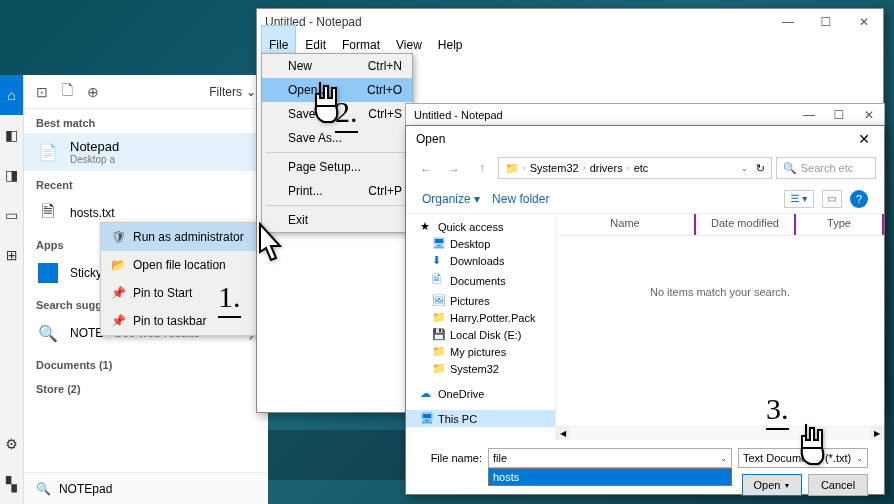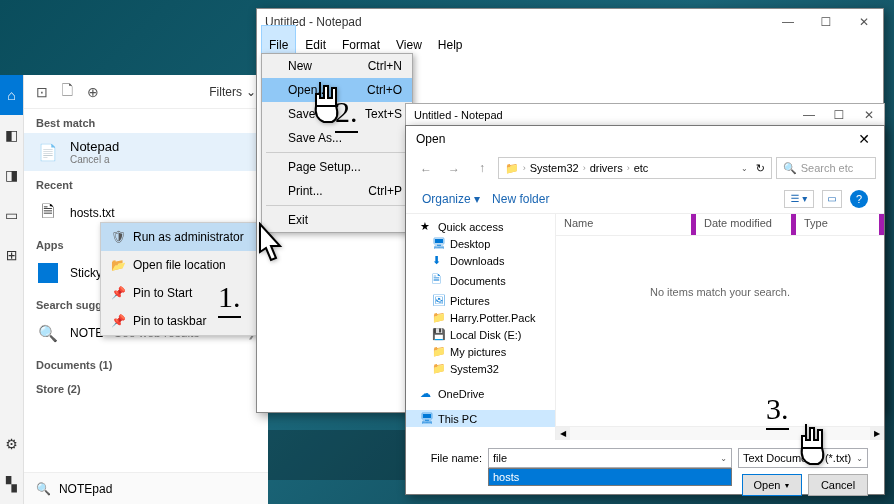--- a/index.html
+++ b/index.html
@@ -61,21 +61,21 @@
 .view-btn { width: 30px; height: 18px; border: 1px solid #ccc; font-size: 10px; display: flex; align-items: center; justify-content: center; }
 .help-btn { width: 18px; height: 18px; border-radius: 50%; background: #0078d7; color: #fff; display: flex; align-items: center; justify-content: center; font-size: 11px; }
 .dlg-body { display: flex; height: 226px; }
 .tree-panel { width: 150px; border-right: 1px solid #eee; overflow: hidden; padding: 4px 0; font-size: 11px; }
 .tree-item { display: flex; align-items: center; padding: 2px 4px 2px 14px; gap: 4px; }
 .tree-item.sel { background: #cce8ff; }
 .tree-icon { width: 14px; font-size: 11px; }
 .folder-ic { color: #ffd75e; }
 .list-panel { flex: 1; display: flex; flex-direction: column; }
 .list-header { height: 22px; display: flex; border-bottom: 1px solid #eee; font-size: 11px; color: #555; }
-.lh-col { padding: 3px 8px; border-right: 5px solid #a21caf; }
+.lh-col { padding: 3px 8px; border-right: 2px solid #a21caf; text-align: center; }
 .list-empty { flex: 1; display: flex; align-items: flex-start; justify-content: center; padding-top: 50px; font-size: 11px; color: #666; }
 .list-scroll { height: 14px; display: flex; border-top: 1px solid #eee; }
 .scroll-arrow { width: 14px; background: #f0f0f0; display: flex; align-items: center; justify-content: center; font-size: 8px; }
 .scroll-track { flex: 1; background: #f8f8f8; }
 .dlg-footer { padding: 8px 16px; display: flex; flex-direction: column; gap: 6px; }
 .footer-row { display: flex; align-items: center; gap: 6px; }
 .fn-label { width: 60px; text-align: right; font-size: 11px; }
 .fn-combo { flex: 1; height: 20px; border: 1px solid #abadb3; display: flex; align-items: center; padding: 0 4px; font-size: 11px; position: relative; }
 .combo-arrow { margin-left: auto; font-size: 8px; color: #555; }
 .filter-combo { width: 130px; height: 20px; border: 1px solid #abadb3; display: flex; align-items: center; padding: 0 4px; font-size: 11px; }
@@ -123,21 +123,21 @@
       <span class="filters">
           <span>Filters</span> 
           <span>⌄</span>
         </span>
     </div>
     <div class="section-label">Best match</div>
     <div class="result-item selected">
       <div class="result-icon">📄</div>
       <div class="result-text">
         <span class="result-title">Notepad</span>
-        <span class="result-sub">Cancel a</span>
+        <span class="result-sub">Desktop a</span>
       </div>
     </div>
     <div class="section-label">Recent</div>
     <div class="result-item">
       <div class="result-icon">🗎</div>
       <span>hosts.txt</span>
     </div>
     <div class="section-label">Apps</div>
     <div class="result-item">
       <div class="result-icon">
@@ -201,21 +201,21 @@
   <div class="fm-item">
       <span>New</span>
       <span class="fm-shortcut">Ctrl+N</span>
     </div>
   <div class="fm-item hover">
       <span>Open...</span>
       <span class="fm-shortcut">Ctrl+O</span>
     </div>
   <div class="fm-item">
       <span>Save</span>
-      <span class="fm-shortcut">Text+S</span>
+      <span class="fm-shortcut">Ctrl+S</span>
     </div>
   <div class="fm-item">
       <span>Save As...</span>
     </div>
   <div class="fm-sep"></div>
   <div class="fm-item">
       <span>Page Setup...</span>
     </div>
   <div class="fm-item">
       <span>Print...</span>

